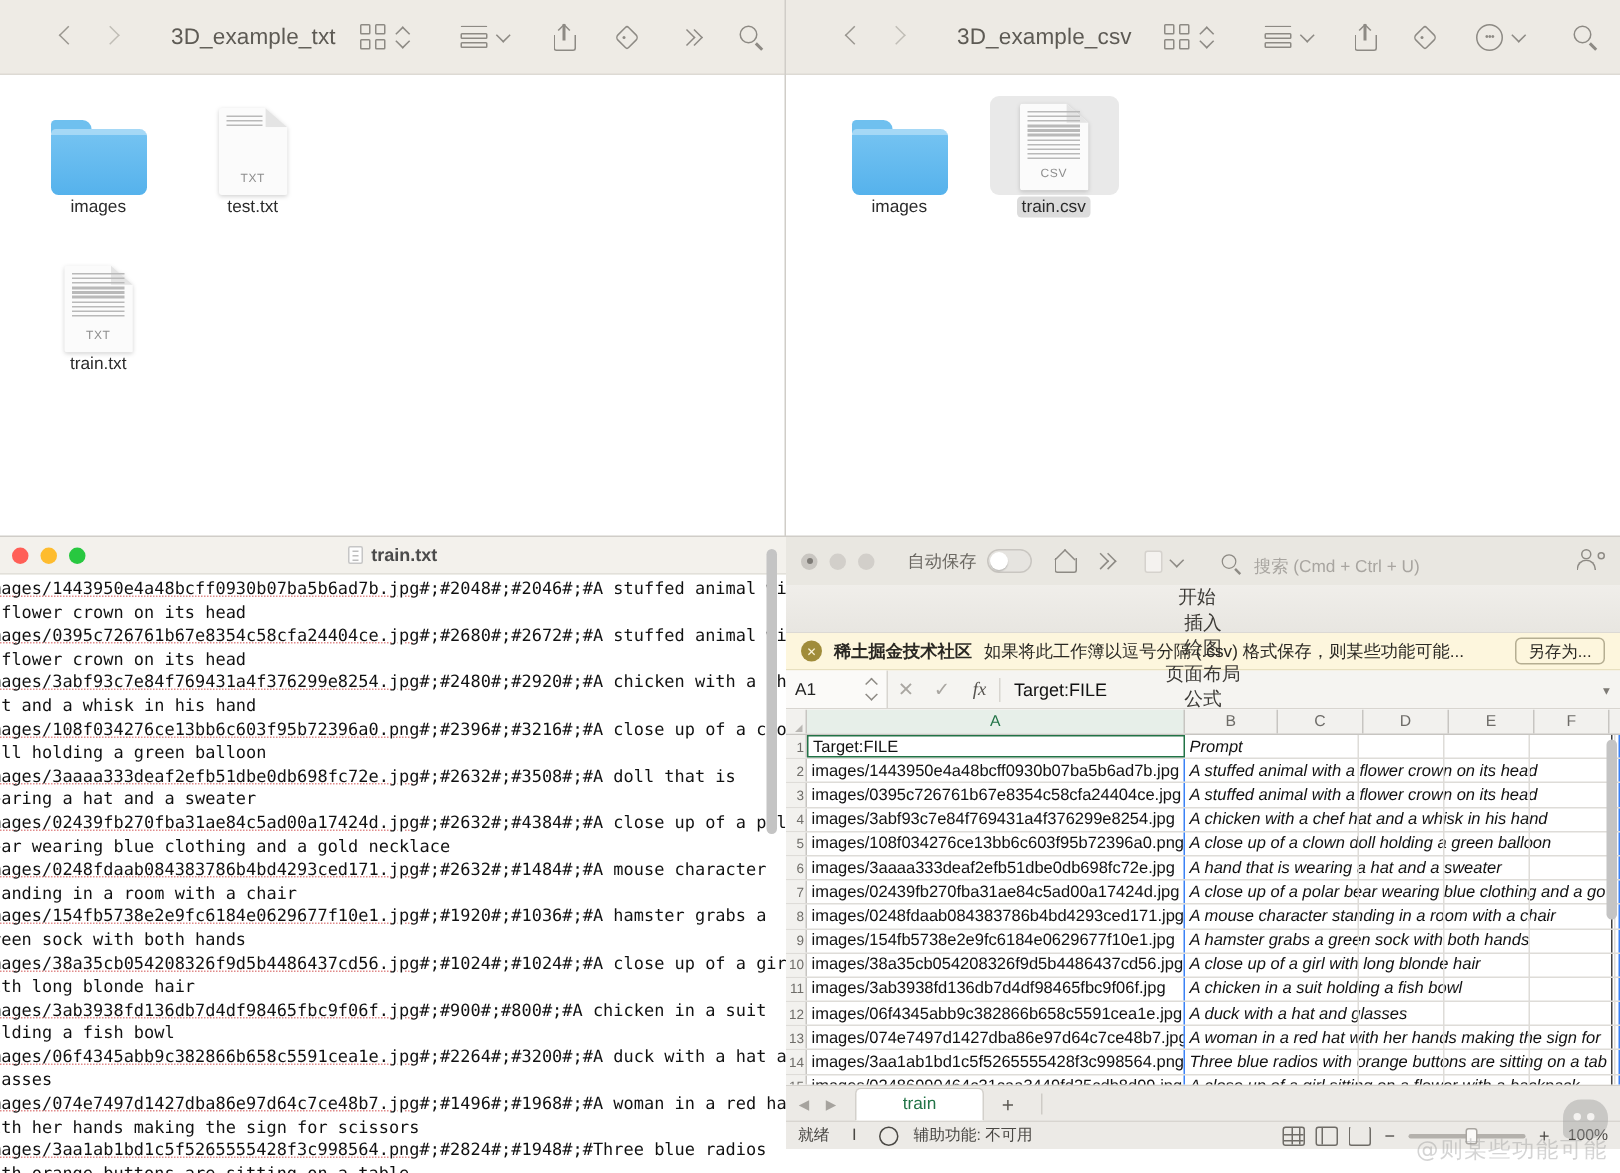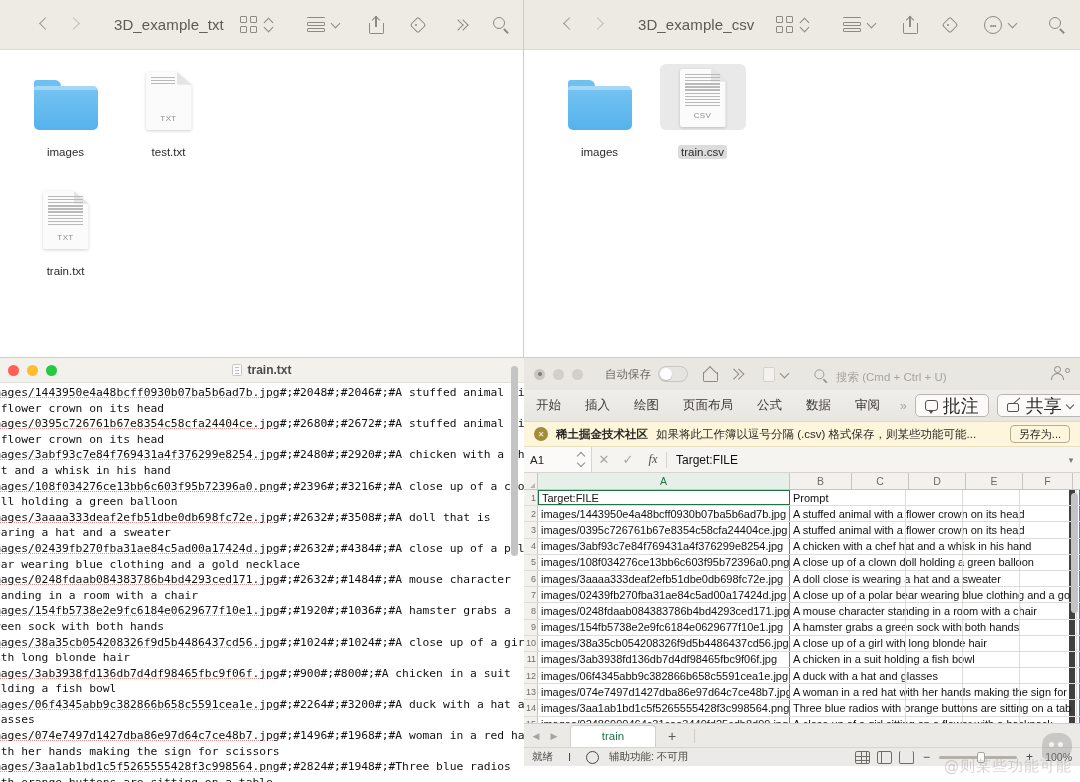--- a/index.html
+++ b/index.html
@@ -100,21 +100,21 @@
   .icon-search { width: 18px; height: 18px; position: relative; }
   .icon-search .ring { position: absolute; left: 1px; top: 1px; width: 12px; height: 12px; border: 1.6px solid #8d8a84; border-radius: 50%; }
   .icon-search .hand { position: absolute; left: 12px; top: 12px; width: 5.5px; height: 1.7px; background: #8d8a84; transform: rotate(45deg); transform-origin: left center; }
 
   
   .file-area { padding: 14px 0 0 0; position: relative; }
   .file-grid { display: flex; flex-wrap: wrap; padding-left: 14px; }
   .file-cell { width: 103px; margin-bottom: 12px; display: flex; flex-direction: column; align-items: center; }
   .file-icon { height: 66px; display: flex; align-items: flex-end; justify-content: center; }
   .file-label {
-    margin-top: 15px; font-size: 11.5px; color: #2b2b2b;
+    margin-top: 1px; font-size: 11.5px; color: #2b2b2b;
     text-align: center; line-height: 14px; padding: 0 3px; border-radius: 3px;
   }
   .file-label.sel { background: #dcdcdc; }
   .file-cell.selected .file-icon { background: #e9e9e9; border-radius: 6px; padding: 3px 20px; }
 
   
   .folder { width: 64px; height: 50px; position: relative; }
   .folder .tab {
     position: absolute; top: 0; left: 0; width: 27px; height: 9px;
     background: #6fc0ef; border-radius: 3px 6px 0 0;
@@ -235,20 +235,21 @@
   .xl-search .icon-search { transform: scale(0.82); }
   .xl-people { margin-left: auto; width: 20px; height: 16px; position: relative; }
   .xl-people .h1 { position: absolute; left: 4px; top: 0; width: 7px; height: 7px; border: 1.3px solid #8d8a84; border-radius: 50%; }
   .xl-people .b1 { position: absolute; left: 1px; top: 7px; width: 13px; height: 7px; border: 1.3px solid #8d8a84; border-bottom: none; border-radius: 7px 7px 0 0; }
   .xl-people .h2 { position: absolute; right: 0; top: 2px; width: 5px; height: 5px; border: 1.3px solid #8d8a84; border-radius: 50%; }
 
   .xl-ribbon {
     height: 32px; background: linear-gradient(180deg,#f0eeea 0%, #e8e6e1 100%);
     display: flex; align-items: center; padding: 0 8px;
     border-bottom: 1px solid #dcd9d4;
+    flex-direction: column;
   }
   .ribbon-tab { font-size: 12.5px; color: #3c3a36; padding: 0 12px; white-space: nowrap; }
   .ribbon-tab.first { padding-left: 4px; }
   .ribbon-more { color: #a8a5a0; font-size: 12px; padding: 0 8px; }
   .ribbon-right { margin-left: auto; display: flex; gap: 8px; align-items: center; }
   .rb-btn {
     height: 23px; border: 1px solid #b9b6b1; border-radius: 5px;
     background: #fbfaf8; display: flex; align-items: center; gap: 5px;
     padding: 0 9px; font-size: 18px; color: #2f2d2a; white-space: nowrap;
   }
@@ -323,21 +324,21 @@
     font-size: 9px; color: #6e6c68;
     display: flex; align-items: center; justify-content: flex-end;
     padding-right: 1px; overflow: hidden;
   }
   .cell {
     font-size: 11px; color: #111; display: flex; align-items: center;
     padding-left: 3px; border-right: 1px solid #3b82f6;
     white-space: nowrap; overflow: hidden;
   }
   .cell.a { width: 252px; flex: 0 0 252px; }
-  .cell.b { width: 285px; flex: 0 0 285px; border-right: 6px solid #404040; overflow: visible; }
+  .cell.b { width: 285px; flex: 0 0 285px; border-right: 1px solid #404040; overflow: visible; font-style: italic; }
   .cell.blank { flex: 1; }
   .row.first .cell.a { border-top: 1px solid #7d7a75; }
   .row.first .cell.a.selected {
     border: 1.5px solid #217346;
   }
   .sub-grid { position: absolute; right: 0; top: 17px; width: 175px; bottom: 0; pointer-events: none; }
   .sub-grid .vline { position: absolute; top: 0; bottom: 0; width: 1px; background: #dedcd8; }
 
   .v-scroll { position: absolute; right: 2px; top: 20px; width: 7px; height: 120px; background: #c4c4c4; border-radius: 4px; }
 
@@ -705,21 +706,21 @@
           </div>
           <div class="row">
             <div class="rn">5</div>
             <div class="cell a">images/108f034276ce13bb6c603f95b72396a0.png</div>
             <div class="cell b">A close up of a clown doll holding a green balloon</div>
             <div class="cell blank"></div>
           </div>
           <div class="row">
             <div class="rn">6</div>
             <div class="cell a">images/3aaaa333deaf2efb51dbe0db698fc72e.jpg</div>
-            <div class="cell b">A doll close is wearing a hat and a sweater</div>
+            <div class="cell b">A hand that is wearing a hat and a sweater</div>
             <div class="cell blank"></div>
           </div>
           <div class="row">
             <div class="rn">7</div>
             <div class="cell a">images/02439fb270fba31ae84c5ad00a17424d.jpg</div>
             <div class="cell b">A close up of a polar bear wearing blue clothing and a go</div>
             <div class="cell blank"></div>
           </div>
           <div class="row">
             <div class="rn">8</div>

